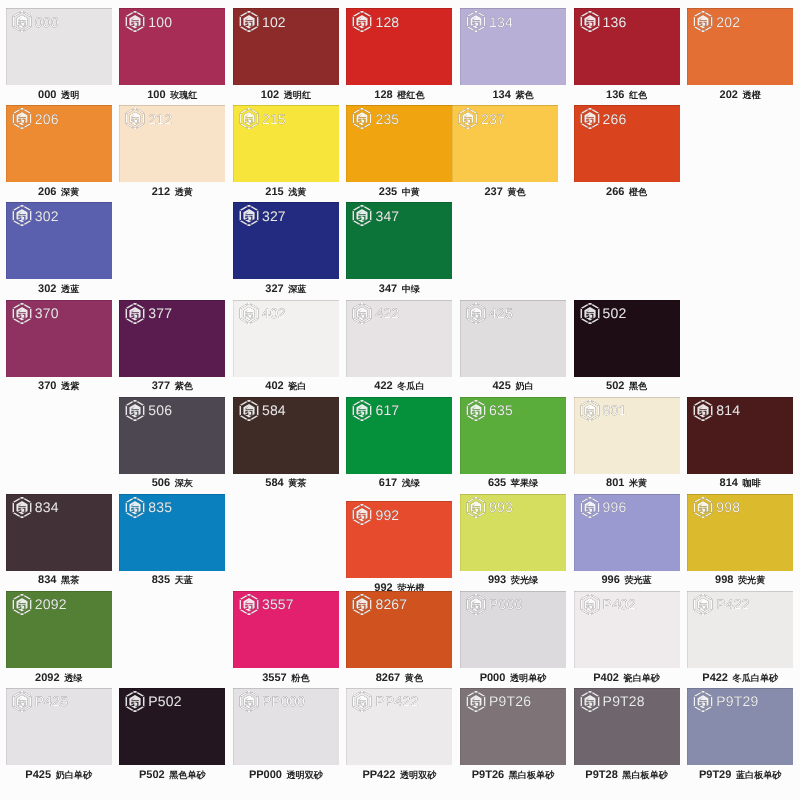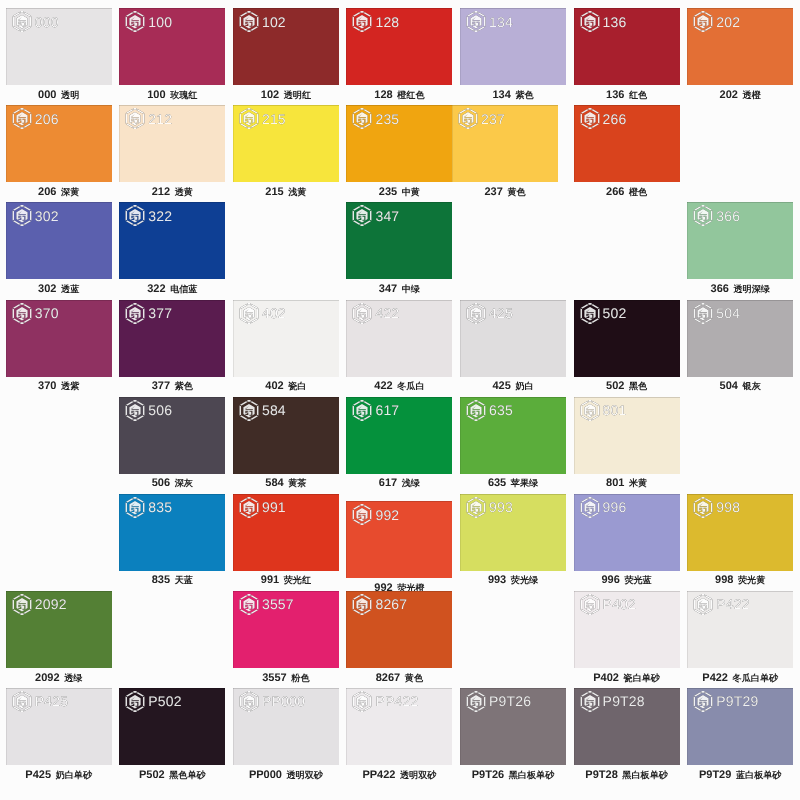--- a/index.html
+++ b/index.html
@@ -192,53 +192,42 @@
  <div class="chip" style="background-color: rgb(91, 96, 174);">
   <div class="wm">
    <svg class="lg" viewBox="0 0 90 100">
             <use href="#hexlogo" fill="currentColor"></use>
           </svg>
    <span class="code">302</span>
   </div>
  </div>
  <div class="caption"><span>302</span><span class="cn">透蓝</span></div>
 </div>
-<div class="cell" style="left:119.3px;top:202.4px">
- <div class="chip" style="background-color: rgb(14, 63, 148);">
-  <div class="wm">
-   <svg class="lg" viewBox="0 0 90 100">
-            <use href="#hexlogo" fill="currentColor"></use>
-          </svg>
-   <span class="code">322</span>
-  </div>
- </div>
- <div class="caption"><span>322</span><span class="cn">电信蓝</span></div>
+<div class="cell" style="left:232.9px;top:202.4px">
+ <div class="chip" style="background-color: rgb(34, 43, 128);">
+  <div class="wm">
+   <svg class="lg" viewBox="0 0 90 100">
+            <use href="#hexlogo" fill="currentColor"></use>
+          </svg>
+   <span class="code">327</span>
+  </div>
+ </div>
+ <div class="caption"><span>327</span><span class="cn">深蓝</span></div>
 </div>
 <div class="cell" style="left:346.4px;top:202.4px">
  <div class="chip" style="background-color: rgb(13, 116, 57);">
   <div class="wm">
    <svg class="lg" viewBox="0 0 90 100">
             <use href="#hexlogo" fill="currentColor"></use>
           </svg>
    <span class="code">347</span>
   </div>
  </div>
  <div class="caption"><span>347</span><span class="cn">中绿</span></div>
 </div>
-<div class="cell" style="left:687.2px;top:202.4px">
- <div class="chip" style="background-color: rgb(146, 198, 156);">
-  <div class="wm">
-   <svg class="lg" viewBox="0 0 90 100">
-            <use href="#hexlogo" fill="currentColor"></use>
-          </svg>
-   <span class="code">366</span>
-  </div>
- </div>
- <div class="caption"><span>366</span><span class="cn">透明深绿</span></div>
-</div>
 <div class="cell" style="left:5.7px;top:299.5px">
  <div class="chip" style="background-color: rgb(143, 49, 97);">
   <div class="wm">
    <svg class="lg" viewBox="0 0 90 100">
             <use href="#hexlogo" fill="currentColor"></use>
           </svg>
    <span class="code">370</span>
   </div>
  </div>
  <div class="caption"><span>370</span><span class="cn">透紫</span></div>
@@ -291,31 +280,20 @@
  <div class="chip" style="background-color: rgb(31, 13, 22);">
   <div class="wm">
    <svg class="lg" viewBox="0 0 90 100">
             <use href="#hexlogo" fill="currentColor"></use>
           </svg>
    <span class="code">502</span>
   </div>
  </div>
  <div class="caption"><span>502</span><span class="cn">黑色</span></div>
 </div>
-<div class="cell" style="left:687.2px;top:299.5px">
- <div class="chip" style="background-color: rgb(176, 173, 175);">
-  <div class="wm">
-   <svg class="lg" viewBox="0 0 90 100">
-            <use href="#hexlogo" fill="currentColor"></use>
-          </svg>
-   <span class="code">504</span>
-  </div>
- </div>
- <div class="caption"><span>504</span><span class="cn">银灰</span></div>
-</div>
 <div class="cell" style="left:119.3px;top:396.6px">
  <div class="chip" style="background-color: rgb(77, 71, 82);">
   <div class="wm">
    <svg class="lg" viewBox="0 0 90 100">
             <use href="#hexlogo" fill="currentColor"></use>
           </svg>
    <span class="code">506</span>
   </div>
  </div>
  <div class="caption"><span>506</span><span class="cn">深灰</span></div>
@@ -357,42 +335,53 @@
  <div class="chip" style="background-color: rgb(244, 235, 213);">
   <div class="wm">
    <svg class="lg" viewBox="0 0 90 100">
             <use href="#hexlogo" fill="currentColor"></use>
           </svg>
    <span class="code">801</span>
   </div>
  </div>
  <div class="caption"><span>801</span><span class="cn">米黄</span></div>
 </div>
+<div class="cell" style="left:687.2px;top:396.6px">
+ <div class="chip" style="background-color: rgb(75, 27, 27);">
+  <div class="wm">
+   <svg class="lg" viewBox="0 0 90 100">
+            <use href="#hexlogo" fill="currentColor"></use>
+          </svg>
+   <span class="code">814</span>
+  </div>
+ </div>
+ <div class="caption"><span>814</span><span class="cn">咖啡</span></div>
+</div>
+<div class="cell" style="left:5.7px;top:493.7px">
+ <div class="chip" style="background-color: rgb(67, 49, 56);">
+  <div class="wm">
+   <svg class="lg" viewBox="0 0 90 100">
+            <use href="#hexlogo" fill="currentColor"></use>
+          </svg>
+   <span class="code">834</span>
+  </div>
+ </div>
+ <div class="caption"><span>834</span><span class="cn">黑茶</span></div>
+</div>
 <div class="cell" style="left:119.3px;top:493.7px">
  <div class="chip" style="background-color: rgb(11, 128, 190);">
   <div class="wm">
    <svg class="lg" viewBox="0 0 90 100">
             <use href="#hexlogo" fill="currentColor"></use>
           </svg>
    <span class="code">835</span>
   </div>
  </div>
  <div class="caption"><span>835</span><span class="cn">天蓝</span></div>
 </div>
-<div class="cell" style="left:232.9px;top:493.7px">
- <div class="chip" style="background-color: rgb(222, 53, 29);">
-  <div class="wm">
-   <svg class="lg" viewBox="0 0 90 100">
-            <use href="#hexlogo" fill="currentColor"></use>
-          </svg>
-   <span class="code">991</span>
-  </div>
- </div>
- <div class="caption"><span>991</span><span class="cn">荧光红</span></div>
-</div>
 <div class="cell" style="left:346.4px;top:501px">
  <div class="chip" style="background-color: rgb(231, 75, 46);">
   <div class="wm">
    <svg class="lg" viewBox="0 0 90 100">
             <use href="#hexlogo" fill="currentColor"></use>
           </svg>
    <span class="code">992</span>
   </div>
  </div>
  <div class="caption"><span>992</span><span class="cn">荧光橙</span></div>
@@ -456,20 +445,31 @@
  <div class="chip" style="background-color: rgb(208, 82, 31);">
   <div class="wm">
    <svg class="lg" viewBox="0 0 90 100">
             <use href="#hexlogo" fill="currentColor"></use>
           </svg>
    <span class="code">8267</span>
   </div>
  </div>
  <div class="caption"><span>8267</span><span class="cn">黄色</span></div>
 </div>
+<div class="cell" style="left:460.0px;top:590.8px">
+ <div class="chip" style="background-color: rgb(220, 218, 220);">
+  <div class="wm">
+   <svg class="lg" viewBox="0 0 90 100">
+            <use href="#hexlogo" fill="currentColor"></use>
+          </svg>
+   <span class="code">P000</span>
+  </div>
+ </div>
+ <div class="caption"><span>P000</span><span class="cn">透明单砂</span></div>
+</div>
 <div class="cell" style="left:573.6px;top:590.8px">
  <div class="chip" style="background-color: rgb(239, 234, 236);">
   <div class="wm">
    <svg class="lg" viewBox="0 0 90 100">
             <use href="#hexlogo" fill="currentColor"></use>
           </svg>
    <span class="code">P402</span>
   </div>
  </div>
  <div class="caption"><span>P402</span><span class="cn">瓷白单砂</span></div>

